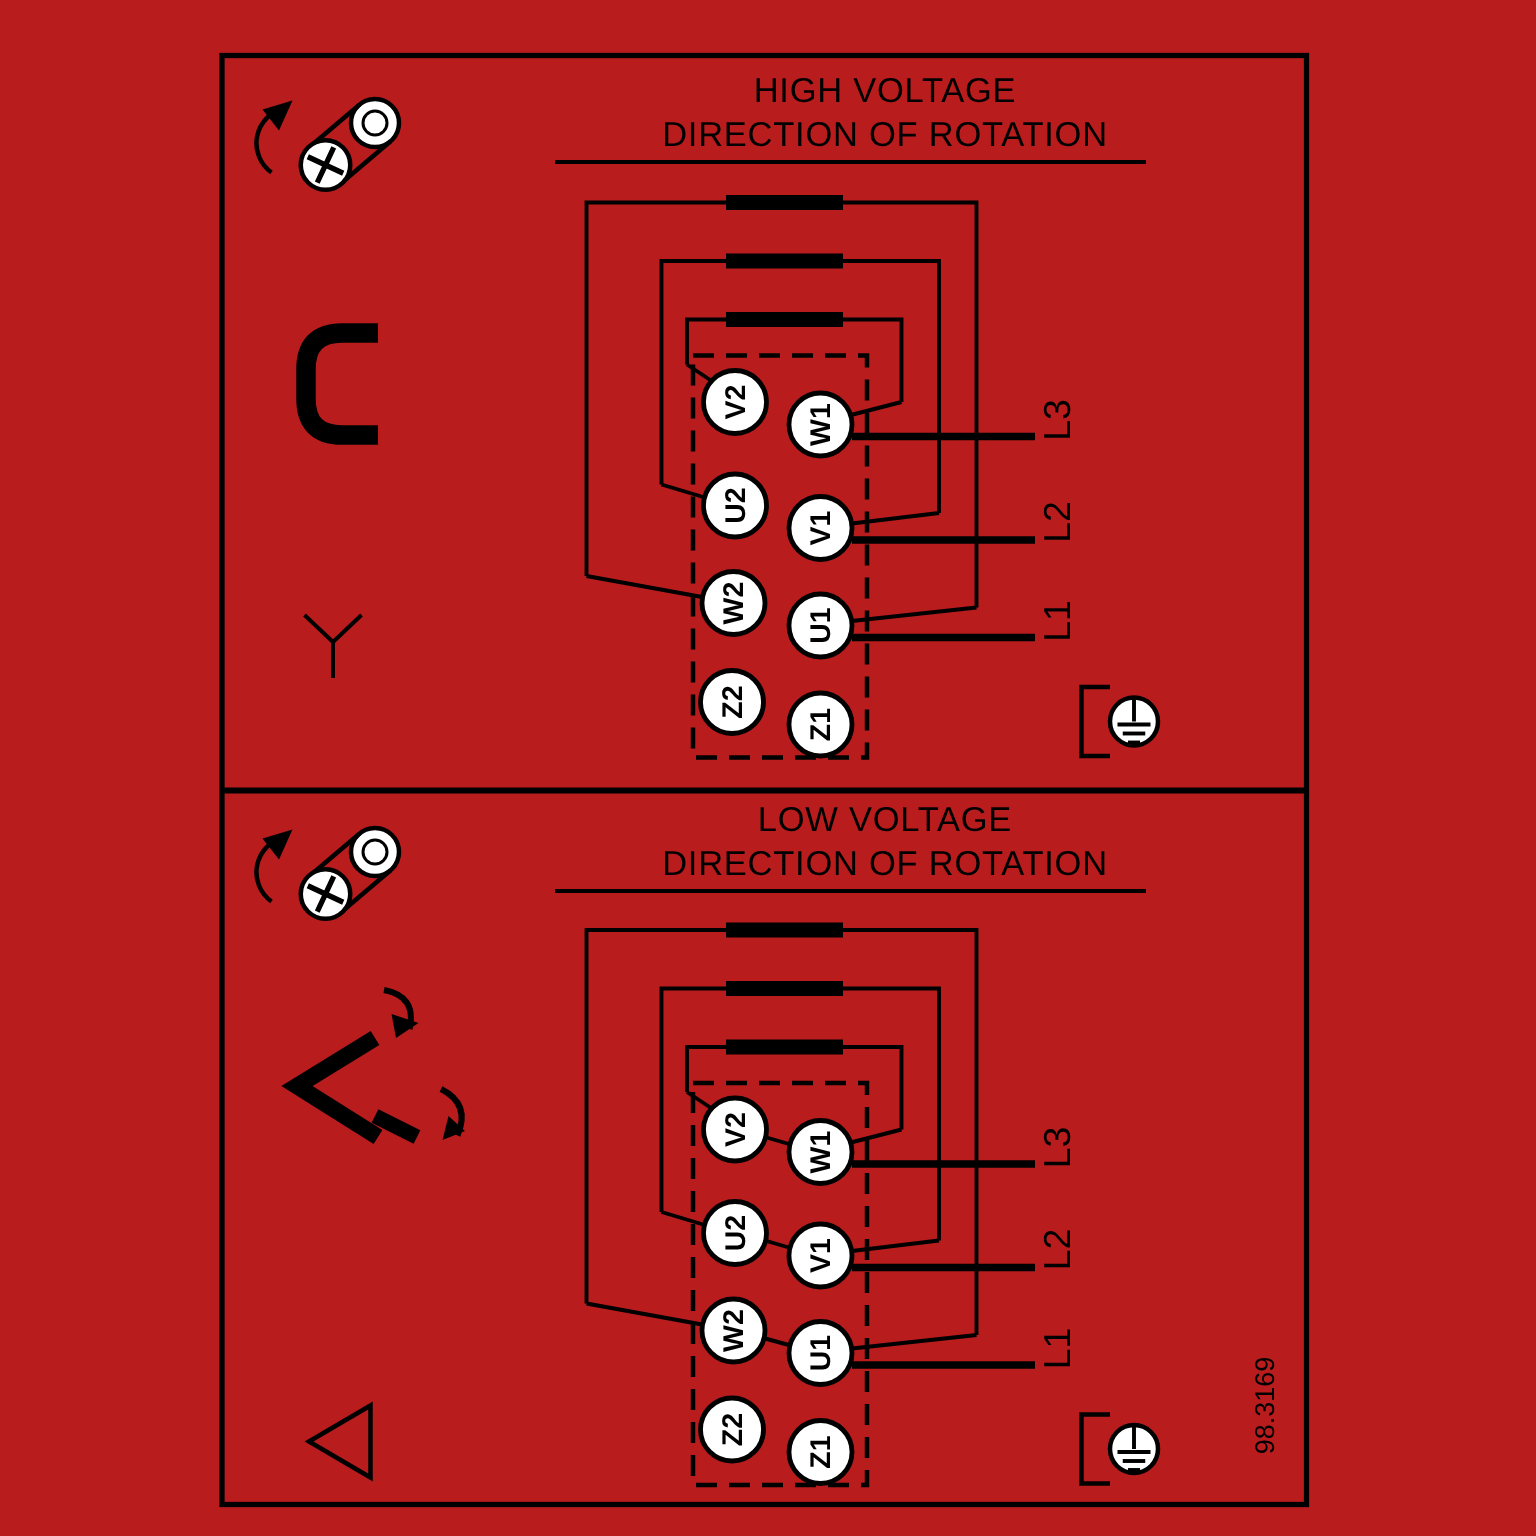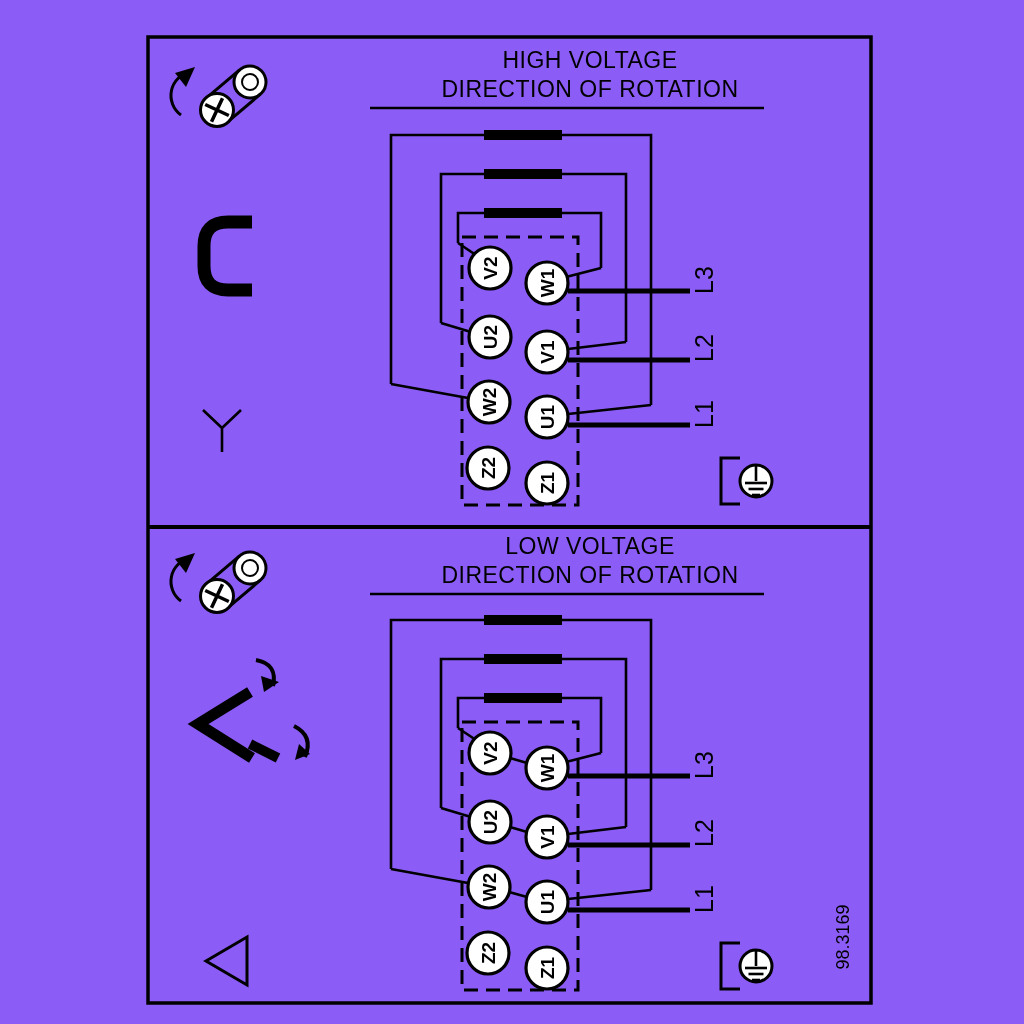--- a/index.html
+++ b/index.html
@@ -1,16 +1,16 @@
 <!DOCTYPE html>
 <html><head>
 <meta charset="utf-8">
 <style>
   html,body{margin:0;padding:0;background:#ffffff;}
-  .stage{position:relative;width:1024px;height:1024px;background:#8b5cf6;overflow:hidden;
+  .stage{position:relative;width:1024px;height:1024px;background:#b91c1c;overflow:hidden;
          font-family:"Liberation Sans",sans-serif;}
   svg{position:absolute;left:0;top:0;}
   .title{font-family:"Liberation Sans",sans-serif;font-size:23px;fill:#000;
          text-anchor:middle;letter-spacing:.5px;}
   .tlabel{font-family:"Liberation Sans",sans-serif;font-size:19px;font-weight:bold;
           fill:#000;text-anchor:middle;}
   .llabel{font-family:"Liberation Sans",sans-serif;font-size:25px;fill:#000;text-anchor:middle;}
   .dnum{font-family:"Liberation Sans",sans-serif;font-size:18px;fill:#000;text-anchor:middle;}
   .wire{stroke:#000;stroke-width:2.6;fill:none;}
   .supply{stroke:#000;stroke-width:5;fill:none;}

